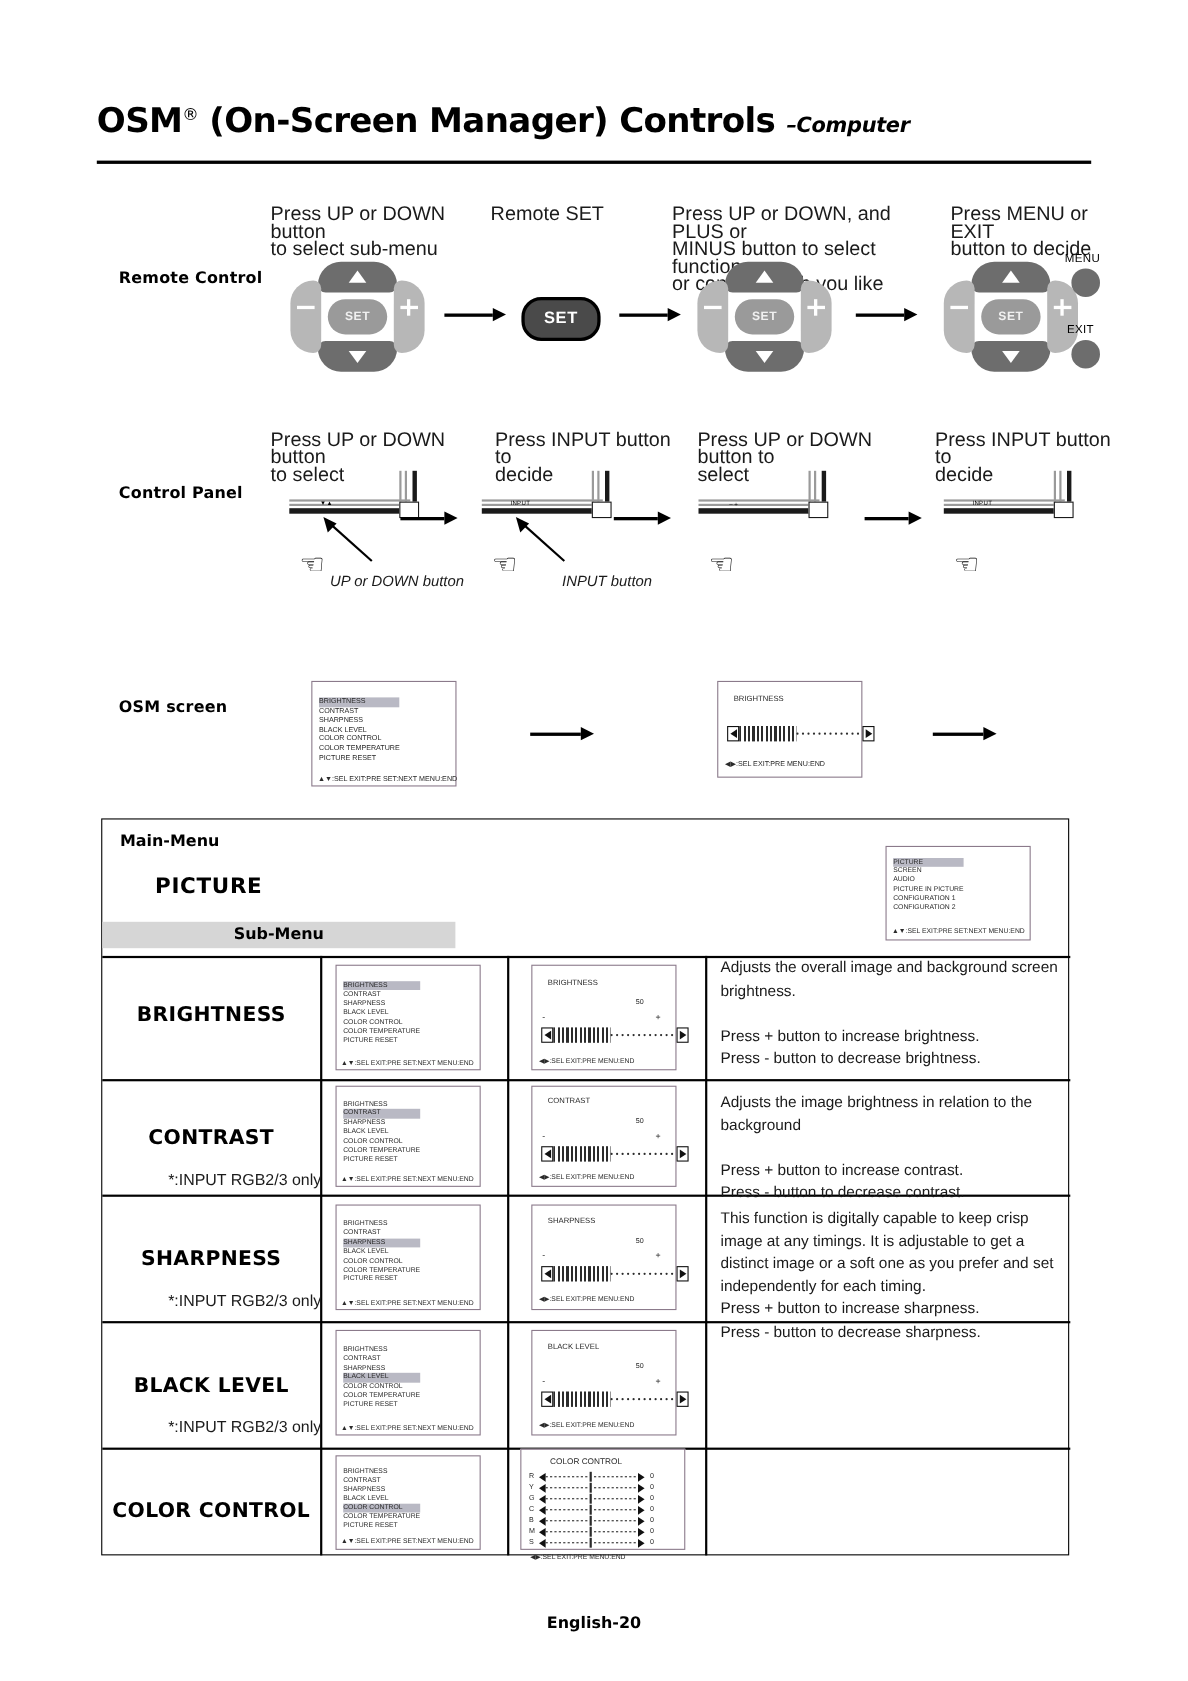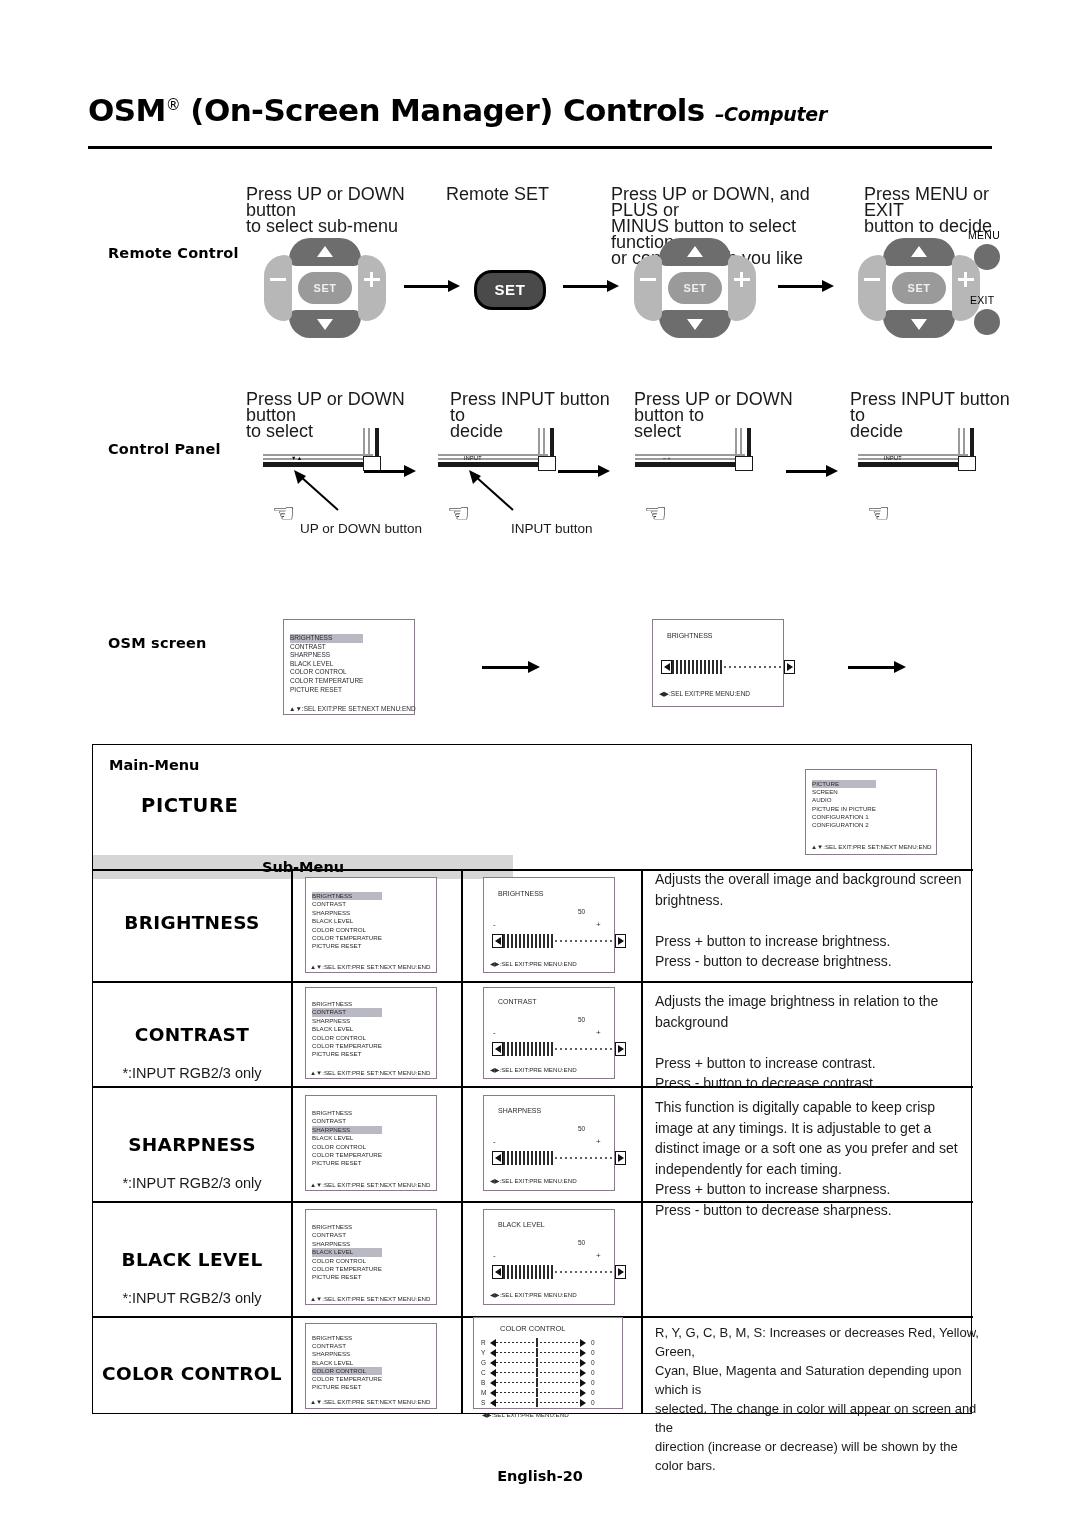--- a/index.html
+++ b/index.html
@@ -55,21 +55,21 @@
   .mon{position:absolute;width:132px;height:60px;}
   .mon .top1{position:absolute;left:0;top:26px;width:110px;height:2px;background:#9a9a9a;}
   .mon .top2{position:absolute;left:0;top:30px;width:110px;height:2px;background:#9a9a9a;}
   .mon .face{position:absolute;left:0;top:34px;width:112px;height:5px;background:#1a1a1a;}
   .mon .rv1{position:absolute;left:100px;top:0;width:2px;height:38px;background:#9a9a9a;}
   .mon .rv2{position:absolute;left:105px;top:0;width:2px;height:38px;background:#9a9a9a;}
   .mon .rv3{position:absolute;left:112px;top:0;width:4px;height:40px;background:#1a1a1a;}
   .mon .sq{position:absolute;left:100px;top:28px;width:16px;height:13px;border:1.5px solid #1a1a1a;background:#fff;}
   .mon .btxt{position:absolute;top:27px;font-size:5.5px;letter-spacing:.3px;color:#000;}
   .hand{position:absolute;font-size:26px;line-height:1;color:#000;}
-  .callout{position:absolute;font-size:13.5px;font-family:"Liberation Sans",sans-serif;color:#1a1a1a;}
+  .callout{position:absolute;font-size:13.5px;font-family:"Liberation Sans",sans-serif;color:#1a1a1a;font-style:italic;}
   .ptr{position:absolute;}
 
   
   .osmbox{position:absolute;border:1.5px solid #8b7a8b;background:#fff;box-sizing:border-box;}
   .osmlist{position:absolute;font-family:"Liberation Sans",sans-serif;}
   .osmlist .li{white-space:nowrap;color:#2a2a2a;}
   .osmlist .li.sel{background:#b9b9c4;}
   .osmfoot{position:absolute;white-space:nowrap;color:#2a2a2a;}
   .osmtitle{position:absolute;white-space:nowrap;color:#2a2a2a;font-family:"Liberation Sans",sans-serif;}
   .osmval{position:absolute;color:#2a2a2a;font-family:"Liberation Sans",sans-serif;}
@@ -94,21 +94,21 @@
 
   
   .tbl{position:absolute;left:92px;top:744px;width:880px;height:670px;border:1.5px solid #000;box-sizing:border-box;background:#fff;}
   .tbl .hline{position:absolute;left:0;width:880px;height:1.5px;background:#000;}
   .tbl .vline{position:absolute;width:1.5px;background:#000;}
   .subhdr{position:absolute;background:#d6d6d6;}
   .subhdr span{display:block;text-align:center;font-family:"DejaVu Sans",sans-serif;font-weight:bold;font-size:14.5px;line-height:24px;}
   .mm-label{position:absolute;font-family:"DejaVu Sans",sans-serif;font-weight:bold;font-size:14.5px;}
   .picture-label{position:absolute;font-family:"DejaVu Sans",sans-serif;font-weight:bold;font-size:19.5px;letter-spacing:.6px;}
   .fn-label{position:absolute;font-family:"DejaVu Sans",sans-serif;font-weight:bold;font-size:18.5px;letter-spacing:.3px;text-align:center;width:200px;}
-  .fn-note{position:absolute;font-family:"Liberation Sans",sans-serif;font-size:14.5px;text-align:center;width:200px;color:#1a1a1a;}
+  .fn-note{position:absolute;font-family:"Liberation Sans",sans-serif;font-size:14.5px;text-align:right;width:200px;color:#1a1a1a;}
   .desc{position:absolute;font-family:"Liberation Sans",sans-serif;font-size:14px;line-height:20.5px;color:#1a1a1a;}
 
   .footer{position:absolute;left:0;top:1468px;width:1080px;text-align:center;
           font-family:"DejaVu Sans",sans-serif;font-weight:bold;font-size:14.5px;}
 </style>
 </head>
 <body>
 
 <div class="page">
 
@@ -336,21 +336,21 @@
 
   <div class="arrow" style="left:848px;top:661px;width:58px;">
     <div class="shaft" style="width:46px;"></div>
       <div class="head" style="left:46px;"></div>
   </div>
 
   <div class="tbl">
 
     <div class="mm-label" style="left:16px;top:12px;">Main-Menu</div>
     <div class="picture-label" style="left:48px;top:49px;">PICTURE</div>
-    <div class="subhdr" style="left:0px;top:110px;width:420px;height:24px;">
+    <div class="subhdr" style="left:0px;top:93px;width:321px;height:24px;">
       <span>Sub-Menu</span>
     </div>
 
     <div class="osmbox" style="left:712px;top:24px;width:132px;height:86px;">
       <div class="osmlist" style="left:6px;top:10px;font-size:6.2px;line-height:8.2px;">
         <div class="li sel">PICTURE</div>
         <div class="li">SCREEN</div>
         <div class="li">AUDIO</div>
         <div class="li">PICTURE IN PICTURE</div>
         <div class="li">CONFIGURATION 1</div>
@@ -794,21 +794,17 @@
             <i></i>
             <i></i>
           </span>
         <span class="caretr"></span>
         <span class="num">0</span>
       </div>
 
       <div class="osmfoot" style="left:8px;top:93px;font-size:6.2px;">◀▶:SEL    EXIT:PRE    MENU:END</div>
     </div>
 
-    <div class="desc" style="left:562px;top:578px;width:330px;font-size:13px;line-height:19px;white-space:pre-line;">R, Y, G, C, B, M, S:  Increases or decreases Red, Yellow, Green,
-Cyan, Blue, Magenta and Saturation depending upon which is
-selected.  The change in color will appear on screen and the
-direction (increase or decrease) will be shown by the color bars.</div>
   </div>
 
   <div class="footer">English-20</div>
 
 </div>
 
 </body></html>

